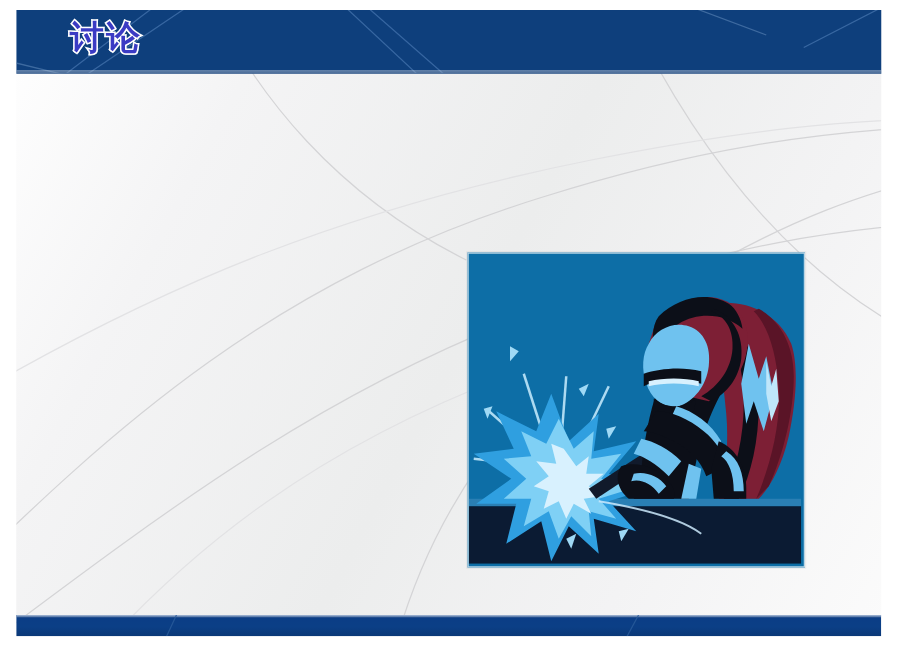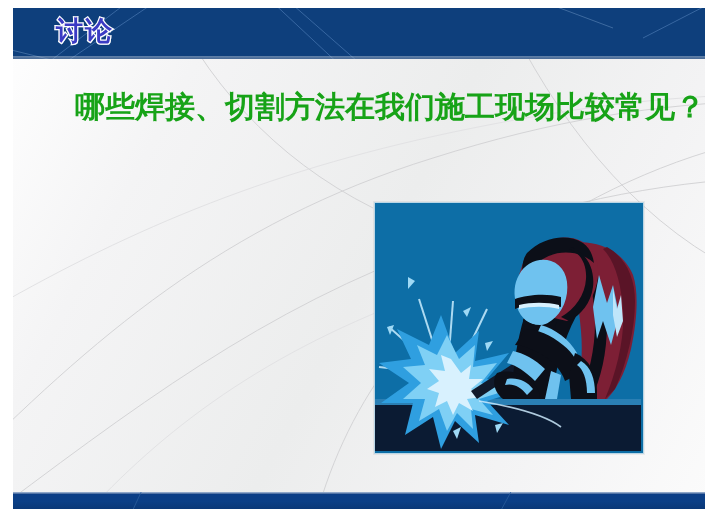--- a/index.html
+++ b/index.html
@@ -182,21 +182,20 @@
           <path d="M 700 -6 L 630 30"></path>
         </g>
         <g fill="none" stroke="#5e87b8" stroke-width="1" opacity="0.6">
           <path d="M -10 40 L 80 62"></path>
           <path d="M 520 -10 L 600 20"></path>
         </g>
       </svg>
       <div id="banner-title">讨论</div>
     </div>
 
-    <div id="heading">哪些焊接、切割方法在我们施工现场比较常见？</div>
 
 
     <div id="picture">
       <svg width="266" height="248" viewBox="0 0 266 248" aria-hidden="true">
 
         <rect x="0" y="0" width="266" height="248" fill="#0d6ea6"></rect>
 
         <rect x="0" y="196" width="266" height="6" fill="#2a7fb4"></rect>
         <rect x="0" y="202" width="266" height="46" fill="#0b1b33"></rect>
 

